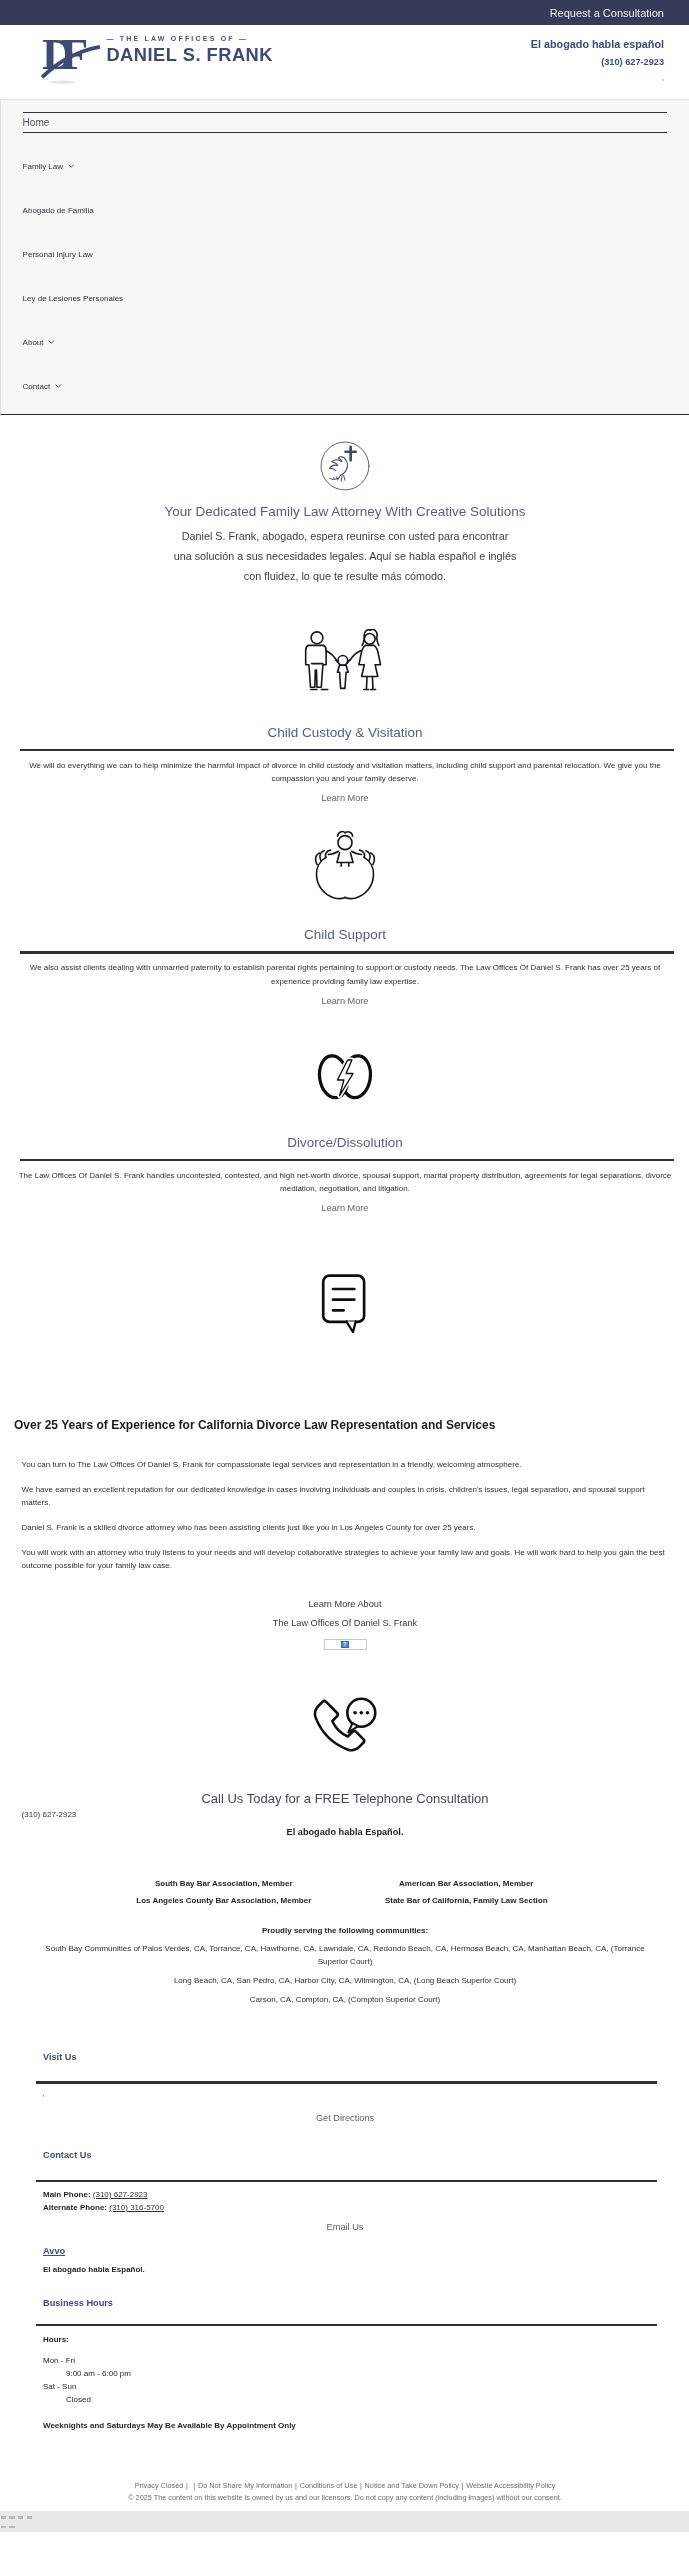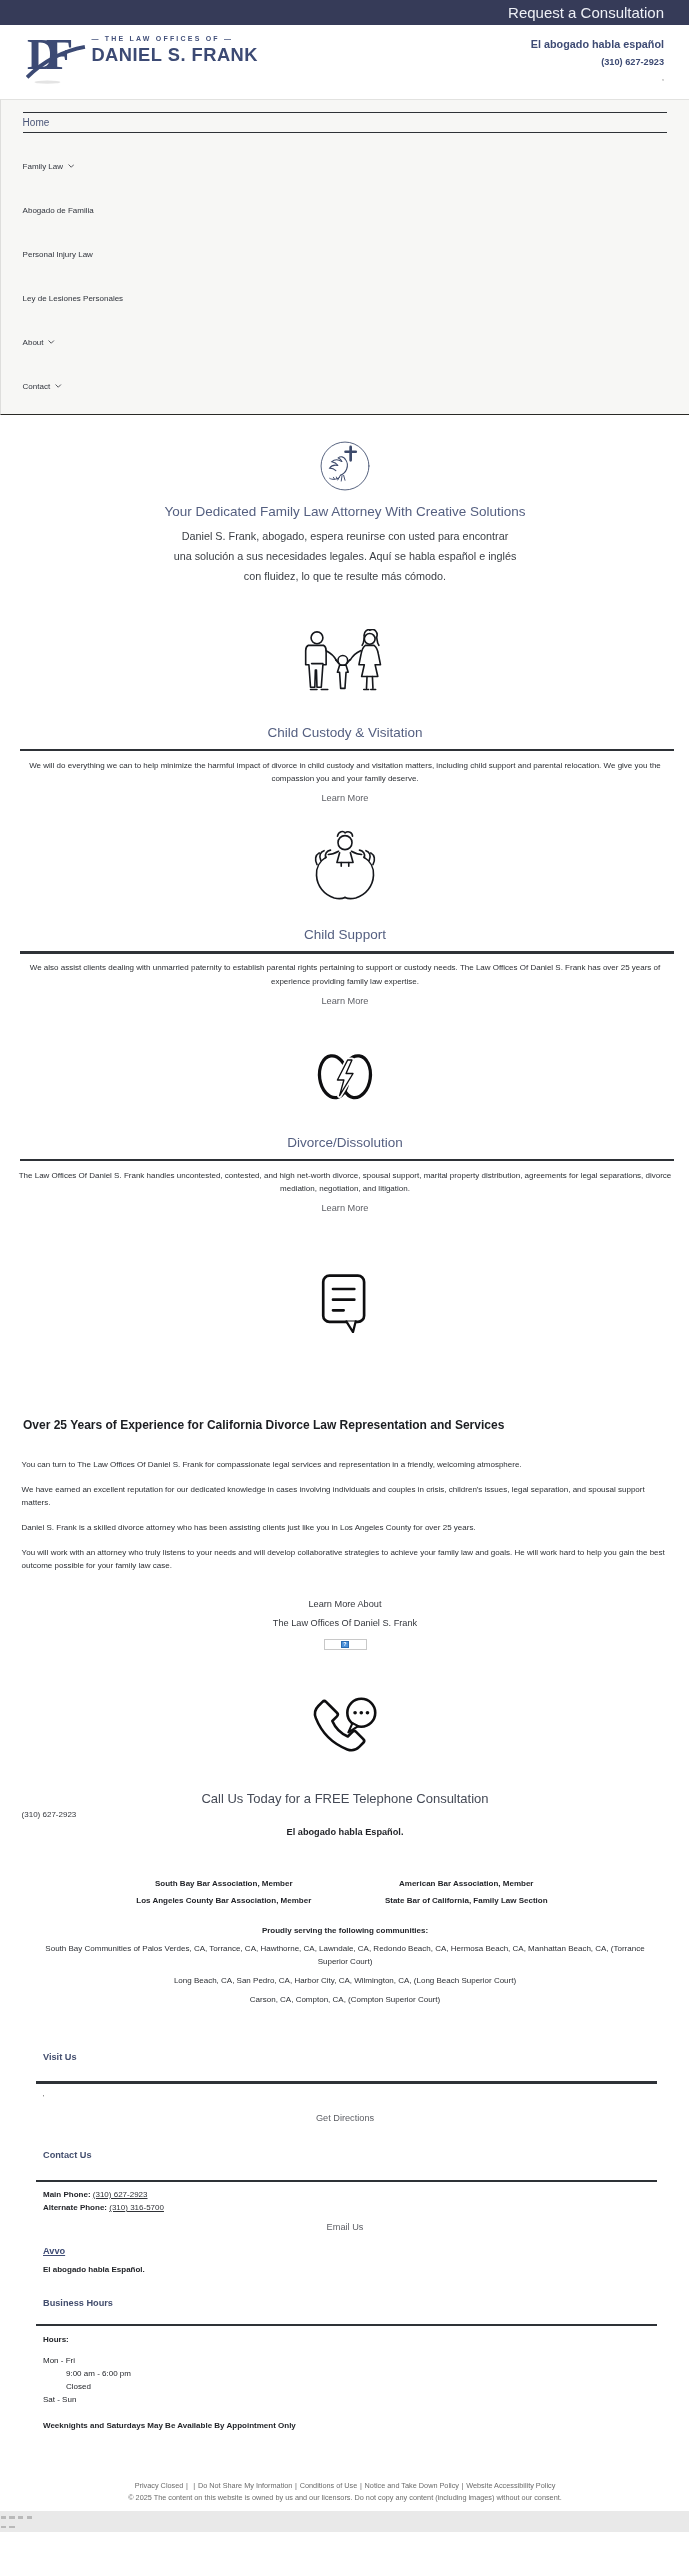--- a/index.html
+++ b/index.html
@@ -1,25 +1,25 @@
 <!DOCTYPE html>
 <html style="font-size:8.6px"><head>
 <meta charset="utf-8">
 <style>
   * { margin:0; padding:0; box-sizing:border-box; }
   html,body { background:#ffffff; }
   body { width:690px; font-family:"Liberation Sans", sans-serif; color:#2f3237; }
 
   
   .topbar { height:25px; background:#363b58; display:flex; justify-content:flex-end; align-items:center; padding-right:26px; }
-  .topbar a { color:#eef0f6; font-size:15px; text-decoration:none; cursor:pointer; }
+  .topbar a { color:#eef0f6; font-size:11px; text-decoration:none; cursor:pointer; }
 
   
   header { height:74px; position:relative; background:#fff; }
-  .logo { position:absolute; left:26px; top:4.3px; display:flex; align-items:flex-start; cursor:pointer; }
+  .logo { position:absolute; left:41px; top:4.3px; display:flex; align-items:flex-start; cursor:pointer; }
   .logo-text { margin-left:5.4px; padding-top:5.4px; }
   .logo-tagline { font-size:7px; letter-spacing:2.2px; color:#42507a; font-weight:700; }
   .logo-name { font-size:18.3px; letter-spacing:0.5px; color:#3c4a74; font-weight:700; margin-top:2.2px; }
   .header-right { position:absolute; right:26px; top:13px; text-align:right; color:#3e4b74; }
   .hr-spanish { font-size:10.8px; font-weight:700; }
   .hr-phone { font-size:9.2px; font-weight:700; margin-top:6.5px; display:inline-block; color:#3e4b74; text-decoration:none; }
   .hr-mark { font-size:7px; color:#4a4a4a; margin-top:7.5px; }
 
   
   nav { background:#f7f7f5; border-top:0.5px solid #e2e2e0; border-left:0.5px solid #dededc; border-right:0.5px solid #dededc;
@@ -188,21 +188,21 @@
   <div class="rule" style="margin-top:6.5px"></div>
   <p class="svc-text" style="margin-top:7.5px">The Law Offices Of Daniel S. Frank handles uncontested, contested, and high net-worth divorce, spousal support, marital property distribution, agreements for legal separations, divorce mediation, negotiation, and litigation.</p>
   <a class="learn" style="margin-top:7.5px">Learn More</a>
 
   
   <svg class="icon-block" style="margin-top:60px" width="50" height="60" viewBox="0 0 110 135" fill="none" stroke="#0e0e10" stroke-linecap="round" stroke-linejoin="round">
     <rect x="6" y="6" width="92" height="104" rx="14" stroke-width="6"></rect>
     <path d="M28 36 H76 M28 60 H76 M28 84 H52" stroke-width="6"></path>
     <path d="M58 109 L73 133 L79 109" fill="#ffffff" stroke-width="5"></path>
   </svg>
-  <h3 style="margin:85px 23px 0; font-size:12px; color:#1c1e22;" class="bold">Over 25 Years of Experience for California Divorce Law Representation and Services</h3>
+  <h3 style="margin:85px 14px 0; font-size:12px; color:#1c1e22;" class="bold">Over 25 Years of Experience for California Divorce Law Representation and Services</h3>
   <p class="exp-p" style="margin-top:26px">You can turn to The Law Offices Of Daniel S. Frank for compassionate legal services and representation in a friendly, welcoming atmosphere.</p>
   <p class="exp-p" style="margin-top:12px">We have earned an excellent reputation for our dedicated knowledge in cases involving individuals and couples in crisis, children's issues, legal separation, and spousal support matters.</p>
   <p class="exp-p" style="margin-top:12px">Daniel S. Frank is a skilled divorce attorney who has been assisting clients just like you in Los Angeles County for over 25 years.</p>
   <p class="exp-p" style="margin-top:12px">You will work with an attorney who truly listens to your needs and will develop collaborative strategies to achieve your family law and goals. He will work hard to help you gain the best outcome possible for your family law case.</p>
   <div class="center" style="margin-top:27px; font-size:9.2px; color:#34373d;">Learn More About</div>
   <div class="center" style="margin-top:8.6px; font-size:9.2px; color:#34373d;">The Law Offices Of Daniel S. Frank</div>
   <div class="broken-img" style="margin-top:10.8px">
     <div class="broken-glyph">?</div>
   </div>
 
@@ -258,22 +258,22 @@
   <a class="bold" style="display:inline-block; margin:14px 0 0 43px; font-size:9.2px; color:#3e4b74; text-decoration:underline; cursor:pointer;">Avvo</a>
   <div class="low-text bold" style="margin-top:6.5px; font-size:8px; color:#1f2126;">El abogado habla Español.</div>
 
   
   <h2 class="low-h" style="margin-top:21.6px">Business Hours</h2>
   <div class="rule-low" style="margin-top:16px"></div>
   <div class="low-text bold" style="margin-top:6.5px">Hours:</div>
   <div style="margin-top:8.6px">
     <div class="low-text">Mon - Fri</div>
     <div class="low-text" style="margin-left:66px">9:00 am - 6:00 pm</div>
+    <div class="low-text">Sat - Sun</div>
     <div class="low-text" style="margin-left:66px">Closed</div>
-    <div class="low-text">Sat - Sun</div>
   </div>
   <div class="low-text bold" style="margin-top:13px; color:#1f2126;">Weeknights and Saturdays May Be Available By Appointment Only</div>
 
   
   <div class="footer-line" style="margin-top:49px">
     <a>Privacy Closed</a><span class="fsep">|</span><span class="fsep">|</span><a>Do Not Share My Information</a><span class="fsep">|</span><a>Conditions of Use</a><span class="fsep">|</span><a>Notice and Take Down Policy</a><span class="fsep">|</span><a>Website Accessibility Policy</a>
   </div>
   <div class="footer-line" style="margin-top:3.2px">© 2025 The content on this website is owned by us and our licensors. Do not copy any content (including images) without our consent.</div>
 
   <div class="bottom-bar">

